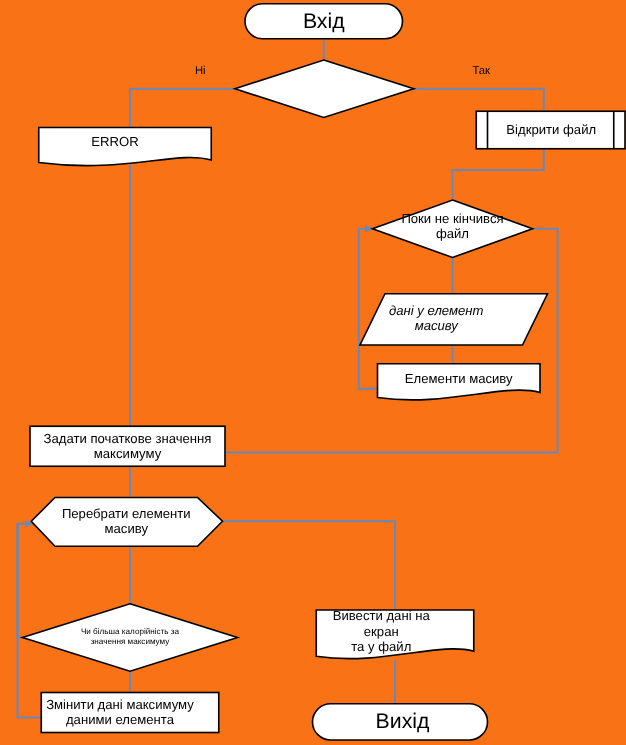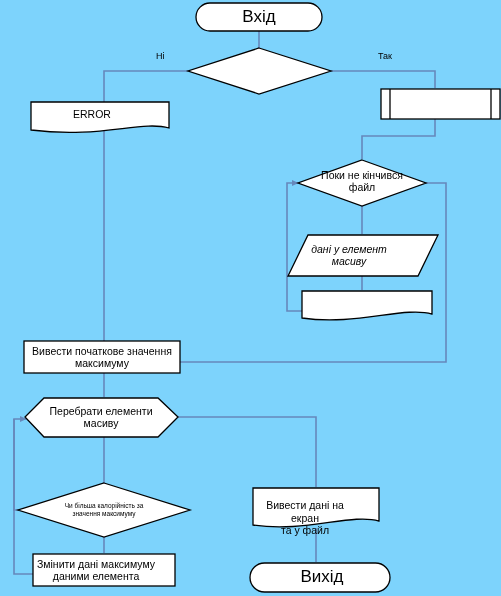--- a/index.html
+++ b/index.html
@@ -8,21 +8,21 @@
     padding: 0;
     background: #ffffff;
   }
   body {
     font-family: "Liberation Sans", "DejaVu Sans", sans-serif;
   }
   #canvas {
     position: relative;
     width: 501px;
     height: 596px;
-    background: #7dd3fc;
+    background: #f97316;
     overflow: hidden;
   }
   #flow-svg {
     position: absolute;
     left: 0;
     top: 0;
     width: 501px;
     height: 596px;
   }
   .shape-text {
@@ -131,41 +131,43 @@
 
       <rect x="250" y="563" width="140" height="29" rx="14.5" ry="14.5"></rect>
     </g>
   </svg>
 
   <div class="shape-text t-term" style="left:196px; top:3px; width:126px; height:28px;">Вхід</div>
 
 
   <div class="shape-text t-proc" style="left:33px; top:103px; width:118px; height:22px;">ERROR</div>
 
+  <div class="shape-text t-proc" style="left:392px; top:89px; width:98px; height:30px;">Відкрити файл</div>
 
   <div class="shape-text t-proc" style="left:310px; top:164px; width:104px; height:34px;">Поки не кінчився
 файл</div>
 
   <div class="shape-text t-proc" style="left:289px; top:237px; width:120px; height:36px;font-style:italic;">дані  у елемент
 масиву</div>
 
+  <div class="shape-text t-proc" style="left:306px; top:292px; width:122px; height:22px;">Елементи масиву</div>
 
-  <div class="shape-text t-proc" style="left:26px; top:342px; width:152px; height:30px;">Вивести початкове значення
+  <div class="shape-text t-proc" style="left:26px; top:342px; width:152px; height:30px;">Задати початкове значення
 максимуму</div>
 
   <div class="shape-text t-proc" style="left:42px; top:400px; width:118px; height:34px;">Перебрати елементи
 масиву</div>
 
   <div class="shape-text t-small" style="left:42px; top:496px; width:124px; height:28px;">Чи більша калорійність за
 значення максимуму</div>
 
   <div class="shape-text t-proc" style="left:35px; top:555px; width:122px; height:30px;">Змінити дані максимуму
 даними елемента</div>
 
-  <div class="shape-text t-proc" style="left:255px; top:489px; width:100px; height:34px;margin-top:12px;">Вивести дані на екран
+  <div class="shape-text t-proc" style="left:255px; top:489px; width:100px; height:34px;">Вивести дані на екран
 та у файл</div>
 
   <div class="shape-text t-term" style="left:252px; top:563px; width:140px; height:29px;">Вихід</div>
 
   <div class="edge-label" style="left:142px; top:51px;">Ні</div>
 
   <div class="edge-label" style="left:364px; top:51px;">Так</div>
 
 </div>
 

